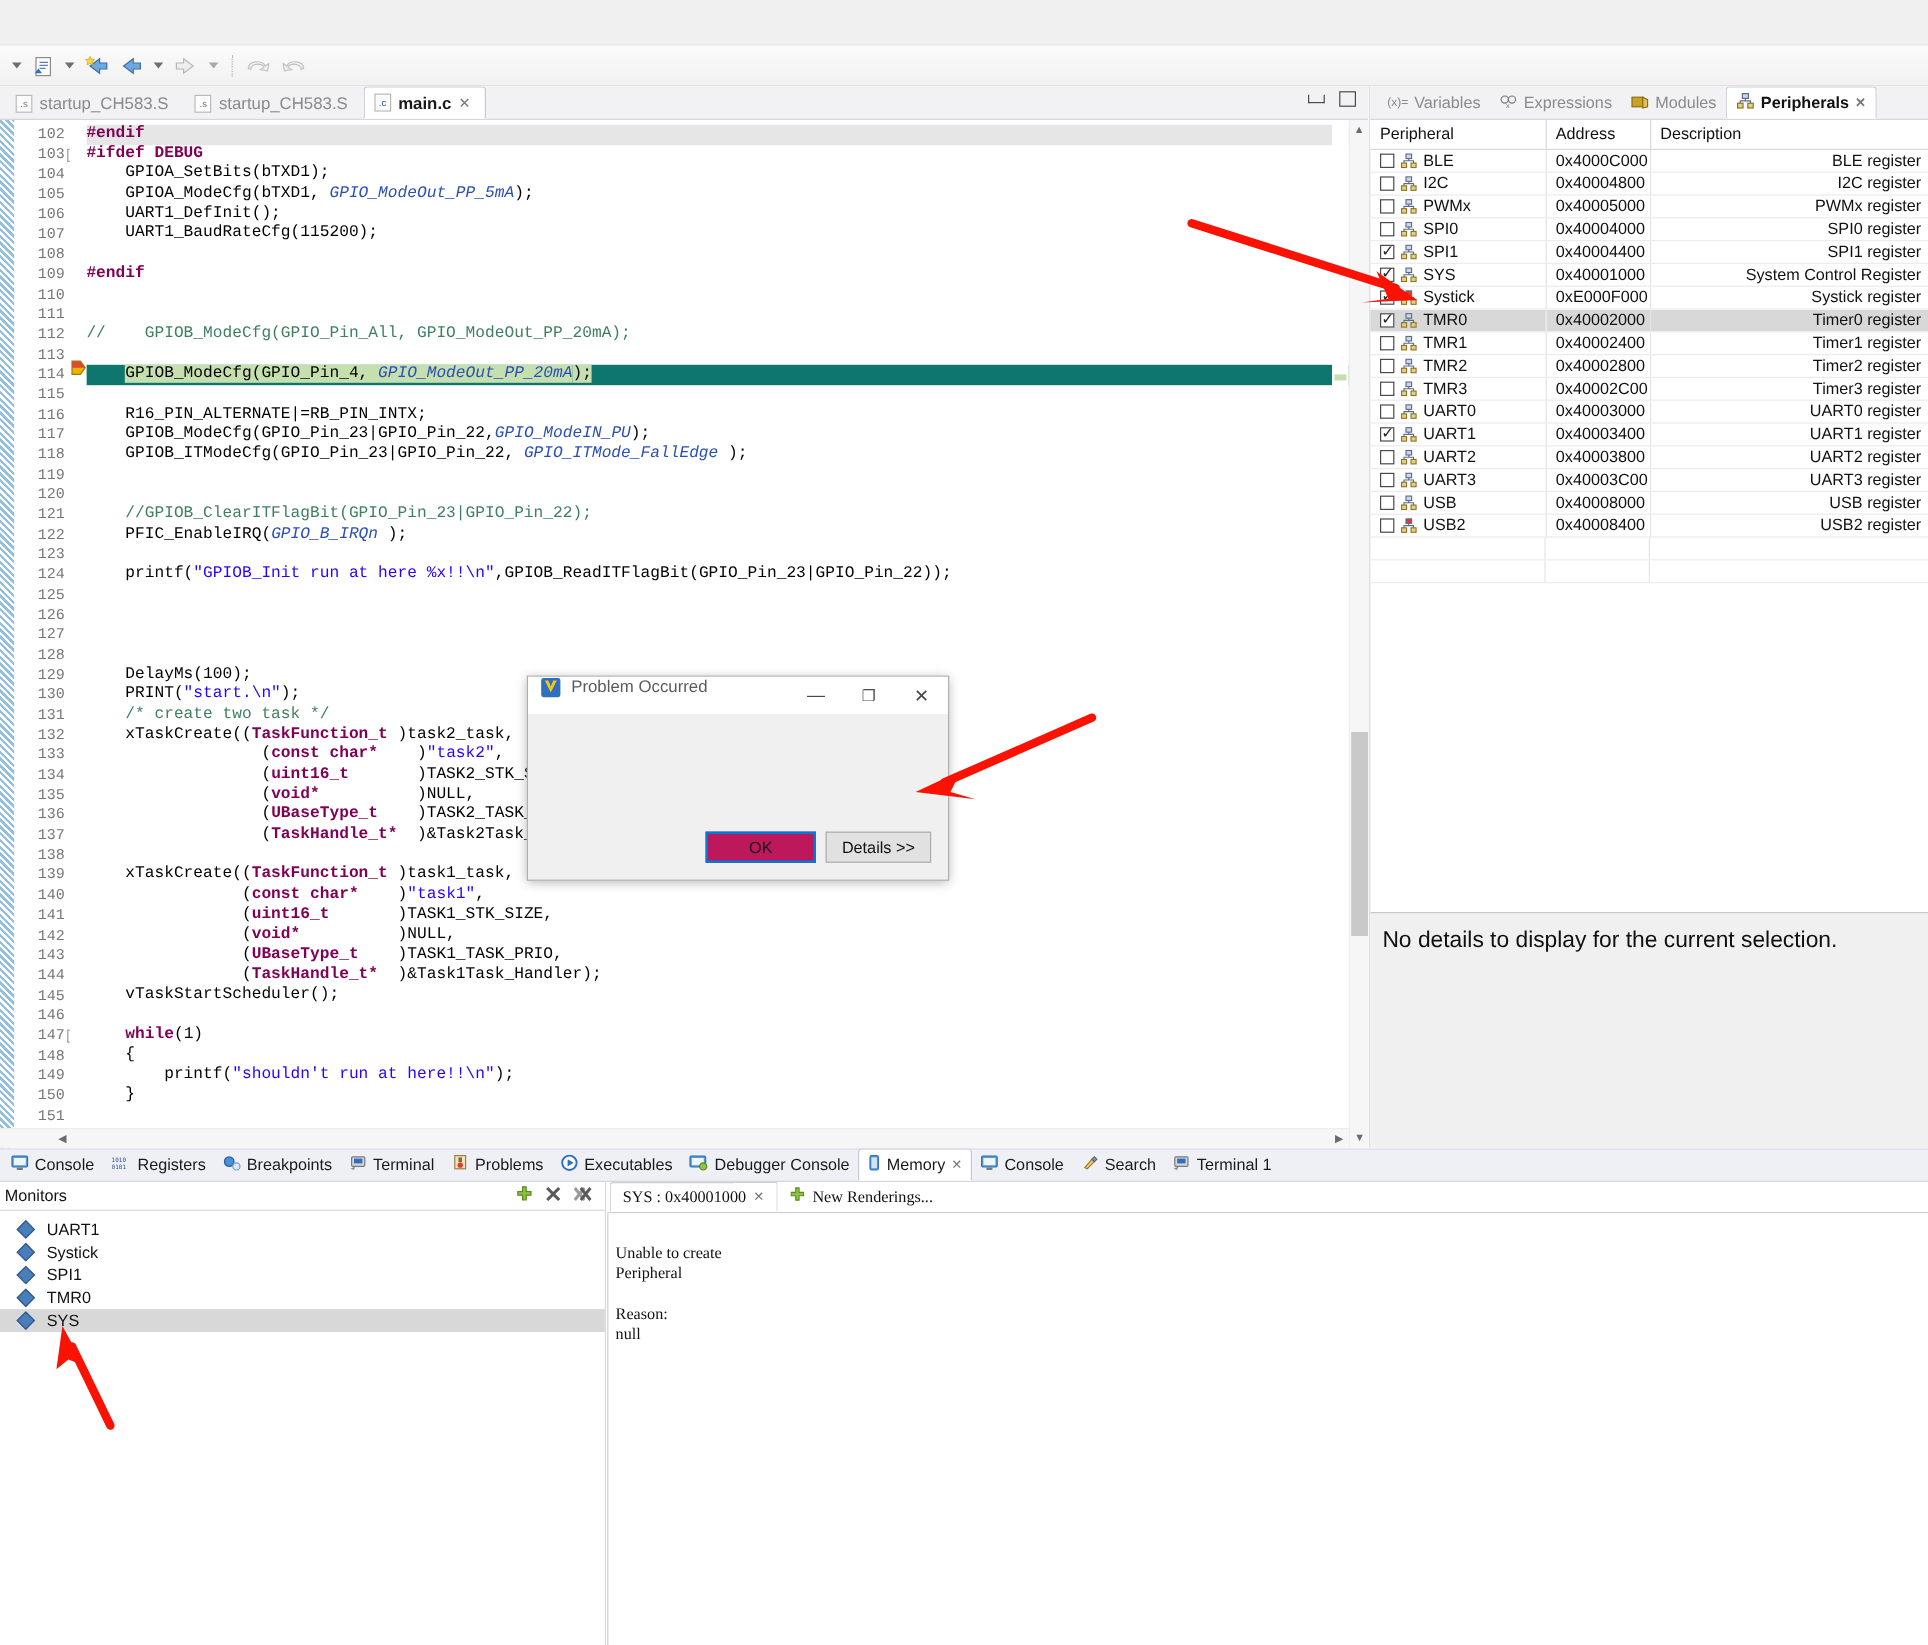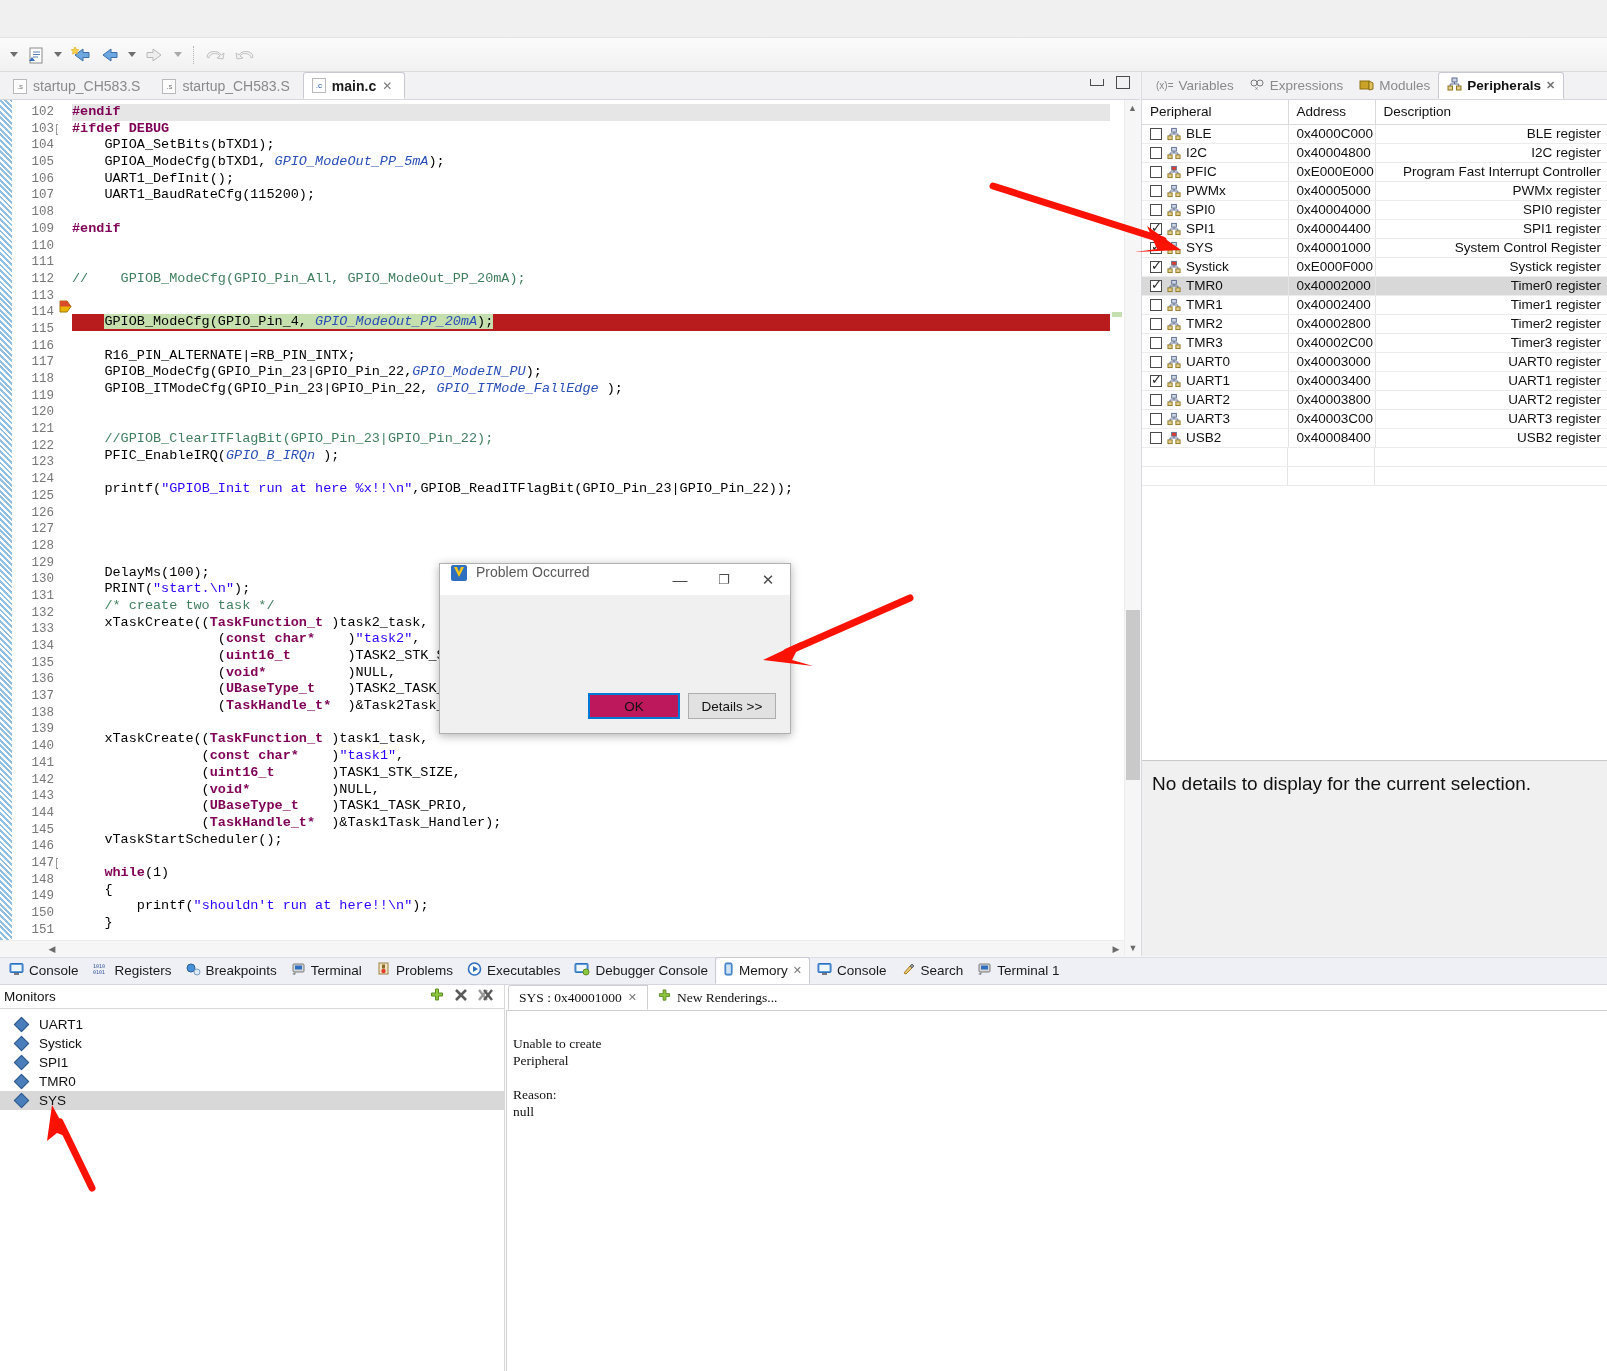--- a/index.html
+++ b/index.html
@@ -87,21 +87,21 @@
     font-family:"Liberation Mono", monospace; font-size:12.5px; color:#777777;
     position:relative;
   }
   .fold { position:absolute; right:-9px; top:3px; width:11px; height:11px;
     border:1px solid #9a9a9a; background:#fff; font-size:9px; line-height:9px;
     text-align:center; color:#333; }
   .quickdiff { position:absolute; left:0; top:0; width:12px; height:100%;
     background:repeating-linear-gradient(45deg,#7fb4da 0 2px,#ffffff 2px 4px); opacity:.85;}
 
   .hl-gray { background:#e6e6e6; }
-  .hl-row  { background:#b91c1c;margin-top:10px; }
+  .hl-row  { background:#0f766e; }
   .hl-sel  { background:#c5dfae; }
 
   .kw   { color:#7f0055; font-weight:bold; }
   .pp   { color:#7f0055; font-weight:bold; }
   .str  { color:#2a00ff; }
   .cmt  { color:#3f7f5f; }
   .mac  { color:#2a4fb7; font-style:italic; }
 
   .bkpt {
     position:absolute; left:1px; width:13px; height:13px;
@@ -587,36 +587,20 @@
               </div>
             </td>
             <td>0x40004800</td>
             <td style="border-right: none;">I2C register</td>
           </tr>
           <tr class="prow">
             <td>
               <div class="cellflex">
                 <span class="cbx"></span>
                 <span class="periph-ico"><svg width="14" height="14" viewBox="0 0 15 14">
-                    <rect x="5" y="1" width="5" height="4" fill="#e23b2e" stroke="#5a6b8c"></rect>
-                    <rect x="1" y="9" width="4.5" height="4" fill="#e3cf8d" stroke="#8d7520"></rect>
-                    <rect x="9.5" y="9" width="4.5" height="4" fill="#e3cf8d" stroke="#8d7520"></rect>
-                    <path d="M7.5 5 v2 M3.2 9 v-2 h8.5 v2" fill="none" stroke="#5a6b8c"></path>
-                  </svg></span>
-                <span>PFIC</span>
-              </div>
-            </td>
-            <td>0xE000E000</td>
-            <td style="border-right: none;">Program Fast Interrupt Controller</td>
-          </tr>
-          <tr class="prow">
-            <td>
-              <div class="cellflex">
-                <span class="cbx"></span>
-                <span class="periph-ico"><svg width="14" height="14" viewBox="0 0 15 14">
                     <rect x="5" y="1" width="5" height="4" fill="#cfd7e6" stroke="#5a6b8c"></rect>
                     <rect x="1" y="9" width="4.5" height="4" fill="#e3cf8d" stroke="#8d7520"></rect>
                     <rect x="9.5" y="9" width="4.5" height="4" fill="#e3cf8d" stroke="#8d7520"></rect>
                     <path d="M7.5 5 v2 M3.2 9 v-2 h8.5 v2" fill="none" stroke="#5a6b8c"></path>
                   </svg></span>
                 <span>PWMx</span>
               </div>
             </td>
             <td>0x40005000</td>
             <td style="border-right: none;">PWMx register</td>
@@ -805,20 +789,36 @@
                     <rect x="5" y="1" width="5" height="4" fill="#cfd7e6" stroke="#5a6b8c"></rect>
                     <rect x="1" y="9" width="4.5" height="4" fill="#e3cf8d" stroke="#8d7520"></rect>
                     <rect x="9.5" y="9" width="4.5" height="4" fill="#e3cf8d" stroke="#8d7520"></rect>
                     <path d="M7.5 5 v2 M3.2 9 v-2 h8.5 v2" fill="none" stroke="#5a6b8c"></path>
                   </svg></span>
                 <span>UART3</span>
               </div>
             </td>
             <td>0x40003C00</td>
             <td style="border-right: none;">UART3 register</td>
+          </tr>
+          <tr class="prow">
+            <td>
+              <div class="cellflex">
+                <span class="cbx"></span>
+                <span class="periph-ico"><svg width="14" height="14" viewBox="0 0 15 14">
+                    <rect x="5" y="1" width="5" height="4" fill="#cfd7e6" stroke="#5a6b8c"></rect>
+                    <rect x="1" y="9" width="4.5" height="4" fill="#e3cf8d" stroke="#8d7520"></rect>
+                    <rect x="9.5" y="9" width="4.5" height="4" fill="#e3cf8d" stroke="#8d7520"></rect>
+                    <path d="M7.5 5 v2 M3.2 9 v-2 h8.5 v2" fill="none" stroke="#5a6b8c"></path>
+                  </svg></span>
+                <span>USB</span>
+              </div>
+            </td>
+            <td>0x40008000</td>
+            <td style="border-right: none;">USB register</td>
           </tr>
           <tr class="prow">
             <td>
               <div class="cellflex">
                 <span class="cbx"></span>
                 <span class="periph-ico"><svg width="14" height="14" viewBox="0 0 15 14">
                     <rect x="5" y="1" width="5" height="4" fill="#e23b2e" stroke="#5a6b8c"></rect>
                     <rect x="1" y="9" width="4.5" height="4" fill="#e3cf8d" stroke="#8d7520"></rect>
                     <rect x="9.5" y="9" width="4.5" height="4" fill="#e3cf8d" stroke="#8d7520"></rect>
                     <path d="M7.5 5 v2 M3.2 9 v-2 h8.5 v2" fill="none" stroke="#5a6b8c"></path>

